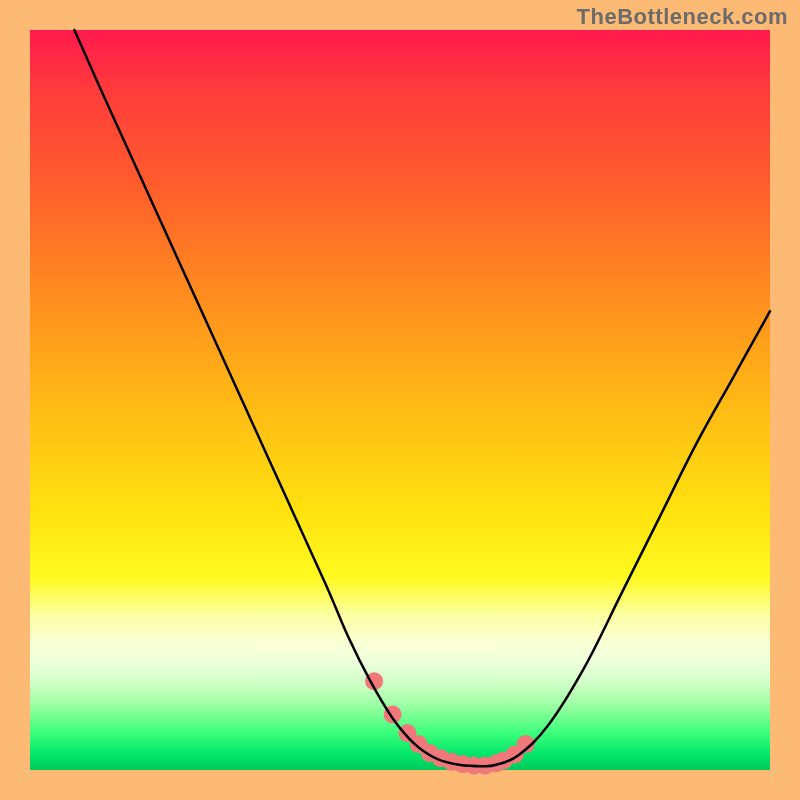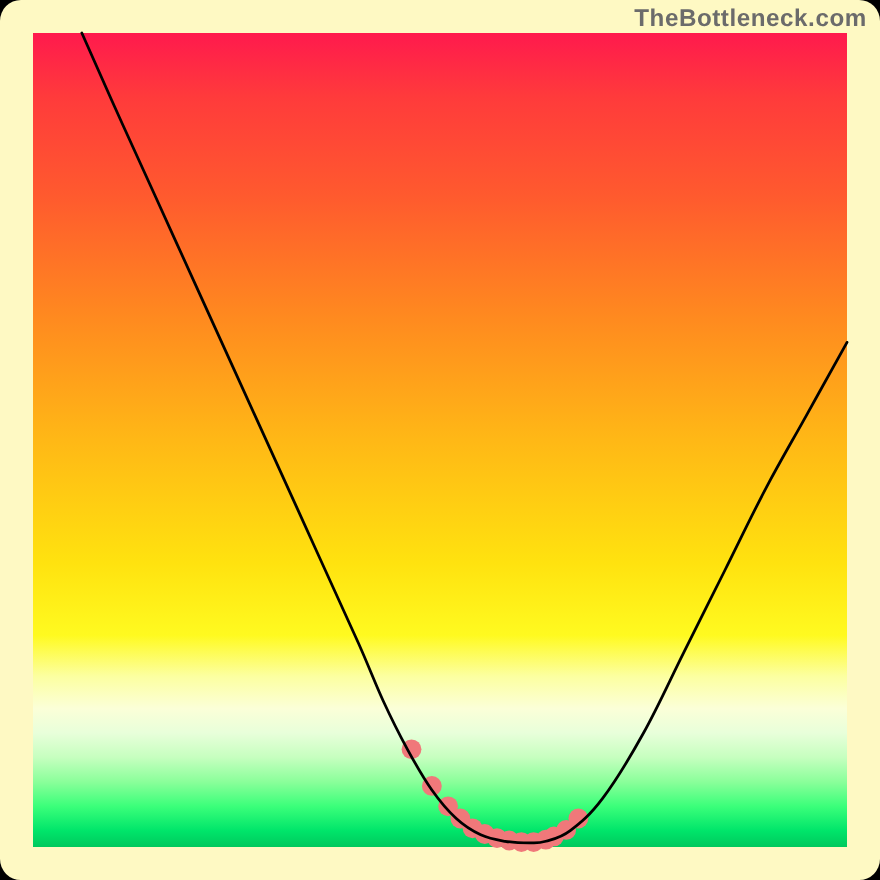--- a/index.html
+++ b/index.html
@@ -9,22 +9,21 @@
     height: 800px;
     background: #000;
     overflow: hidden;
   }
   .frame {
     position: absolute;
     left: 0;
     top: 0;
     width: 800px;
     height: 800px;
-    background: #fef9c3;
-    border-radius: 19px;
+    background: #fdba74;
   }
   .plot {
     position: absolute;
     left: 30px;
     top: 30px;
     width: 740px;
     height: 740px;
     
     background: linear-gradient(
       to bottom,

